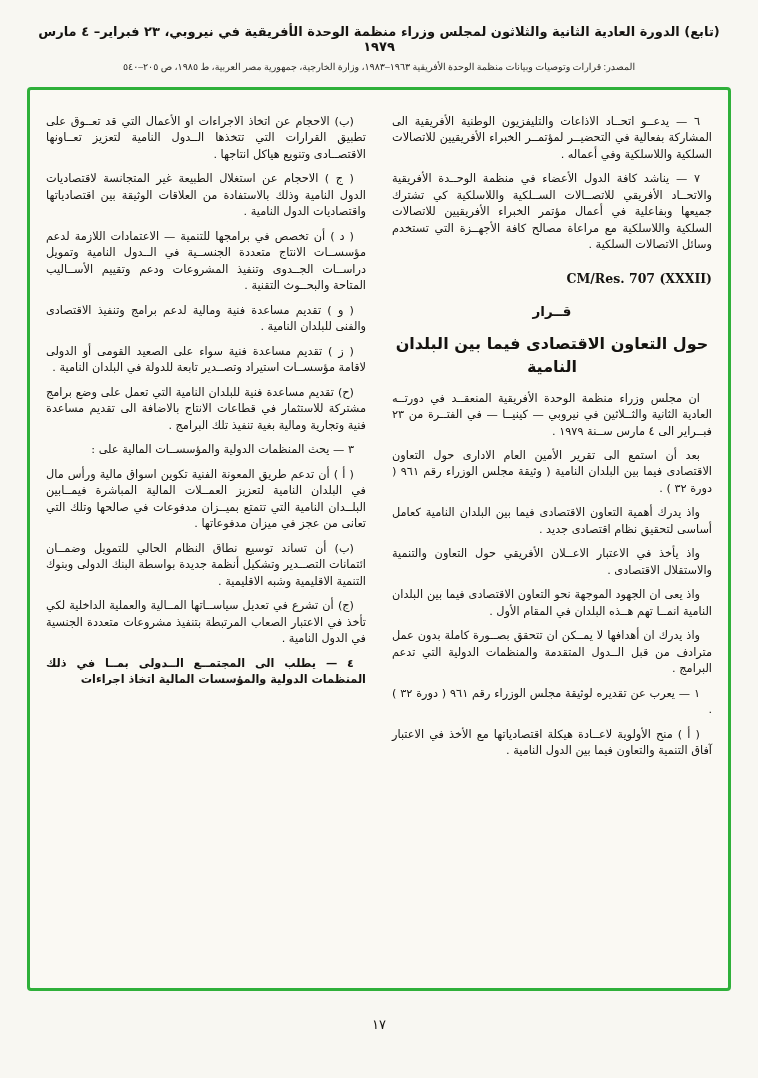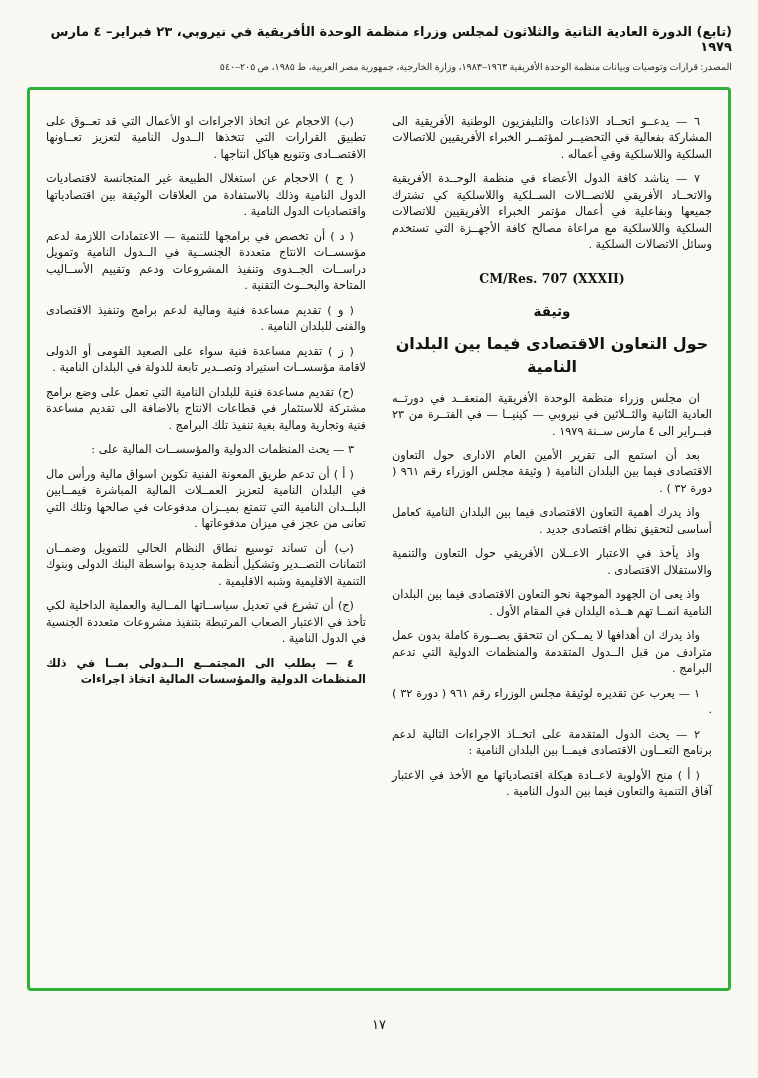--- a/index.html
+++ b/index.html
@@ -13,20 +13,21 @@
     color: #151310;
   }
   .page {
     box-sizing: border-box;
     width: 758px;
     height: 1078px;
     padding: 24px 26px 10px 26px;
   }
   .page-header {
     direction: rtl;
+    text-align: center;
   }
   .header-line1 {
     font-size: 13px;
     font-weight: bold;
     letter-spacing: 0.2px;
   }
   .header-line2 {
     font-size: 9.5px;
     margin-top: 7px;
     color: #2a2824;
@@ -52,21 +53,21 @@
     font-size: 11.3px;
     line-height: 1.46;
     text-align: justify;
   }
   .column p {
     margin: 8px 0 7px 0;
     text-indent: 12px;
   }
   .resolution-number {
     direction: ltr;
-    text-align: center;
+    text-align: right;
     text-indent: 0 !important;
     font-family: "DejaVu Serif", "DejaVu Sans", serif;
     font-weight: bold;
     font-size: 12.5px;
     margin-top: 16px !important;
     margin-bottom: 14px !important;
   }
   .center-bold {
     text-align: center;
     text-indent: 0 !important;
@@ -101,30 +102,29 @@
     <div class="header-line1">(تابع) الدورة العادية الثانية والثلاثون لمجلس وزراء منظمة الوحدة الأفريقية في نيروبي، ٢٣ فبراير– ٤ مارس ١٩٧٩</div>
     <div class="header-line2">المصدر: قرارات وتوصيات وبيانات منظمة الوحدة الأفريقية ١٩٦٣–١٩٨٣، وزارة الخارجية، جمهورية مصر العربية، ط ١٩٨٥، ص ٢٠٥–٥٤٠</div>
   </header>
 
   <div class="content-box">
 
     <div class="column">
       <p>٦ — يدعــو اتحــاد الاذاعات والتليفزيون الوطنية الأفريقية الى المشاركة بفعالية في التحضيــر لمؤتمــر الخبراء الأفريقيين للاتصالات السلكية واللاسلكية وفي أعماله .</p>
       <p>٧ — يناشد كافة الدول الأعضاء في منظمة الوحــدة الأفريقية والاتحــاد الأفريقي للاتصــالات الســلكية واللاسلكية كي تشترك جميعها وبفاعلية في أعمال مؤتمر الخبراء الأفريقيين للاتصالات السلكية واللاسلكية مع مراعاة مصالح كافة الأجهــزة التي تستخدم وسائل الاتصالات السلكية .</p>
       <p class="resolution-number">CM/Res. 707 (XXXII)</p>
-      <p class="center-bold">وثيقة</p>
+      <p class="center-bold">قــرار</p>
       <p class="heading-bold">حول التعاون الاقتصادى فيما بين البلدان النامية</p>
       <p>ان مجلس وزراء منظمة الوحدة الأفريقية المنعقــد في دورتــه العادية الثانية والثــلاثين في نيروبي — كينيــا — في الفتــرة من ٢٣ فبــراير الى ٤ مارس ســنة ١٩٧٩ .</p>
       <p>بعد أن استمع الى تقرير الأمين العام الادارى حول التعاون الاقتصادى فيما بين البلدان النامية ( وثيقة مجلس الوزراء رقم ٩٦١ ( دورة ٣٢ ) .</p>
       <p>واذ يدرك أهمية التعاون الاقتصادى فيما بين البلدان النامية كعامل أساسى لتحقيق نظام اقتصادى جديد .</p>
       <p>واذ يأخذ في الاعتبار الاعــلان الأفريقي حول التعاون والتنمية والاستقلال الاقتصادى .</p>
       <p>واذ يعى ان الجهود الموجهة نحو التعاون الاقتصادى فيما بين البلدان النامية انمــا تهم هــذه البلدان في المقام الأول .</p>
       <p>واذ يدرك ان أهدافها لا يمــكن ان تتحقق بصــورة كاملة بدون عمل مترادف من قبل الــدول المتقدمة والمنظمات الدولية التي تدعم البرامج .</p>
       <p>١ — يعرب عن تقديره لوثيقة مجلس الوزراء رقم ٩٦١ ( دورة ٣٢ ) .</p>
-      <p>٢ — يحث الدول المتقدمة على اتخــاذ الاجراءات التالية لدعم برنامج التعــاون الاقتصادى فيمــا بين البلدان النامية :</p>
       <p>( أ ) منح الأولوية لاعــادة هيكلة اقتصادياتها مع الأخذ في الاعتبار آفاق التنمية والتعاون فيما بين الدول النامية .</p>
     </div>
 
     <div class="column">
       <p>(ب) الاحجام عن اتخاذ الاجراءات او الأعمال التي قد تعــوق على تطبيق القرارات التي تتخذها الــدول النامية لتعزيز تعــاونها الاقتصــادى وتنويع هياكل انتاجها .</p>
       <p>( ج ) الاحجام عن استغلال الطبيعة غير المتجانسة لاقتصاديات الدول النامية وذلك بالاستفادة من العلاقات الوثيقة بين اقتصادياتها واقتصاديات الدول النامية .</p>
       <p>( د ) أن تخصص في برامجها للتنمية — الاعتمادات اللازمة لدعم مؤسســات الانتاج متعددة الجنســية في الــدول النامية وتمويل دراســات الجــدوى وتنفيذ المشروعات ودعم وتقييم الأســاليب المتاحة والبحــوث التقنية .</p>
       <p>( و ) تقديم مساعدة فنية ومالية لدعم برامج وتنفيذ الاقتصادى والفنى للبلدان النامية .</p>
       <p>( ز ) تقديم مساعدة فنية سواء على الصعيد القومى أو الدولى لاقامة مؤسســات استيراد وتصــدير تابعة للدولة في البلدان النامية .</p>
       <p>(ح) تقديم مساعدة فنية للبلدان النامية التي تعمل على وضع برامج مشتركة للاستثمار في قطاعات الانتاج بالاضافة الى تقديم مساعدة فنية وتجارية ومالية بغية تنفيذ تلك البرامج .</p>

